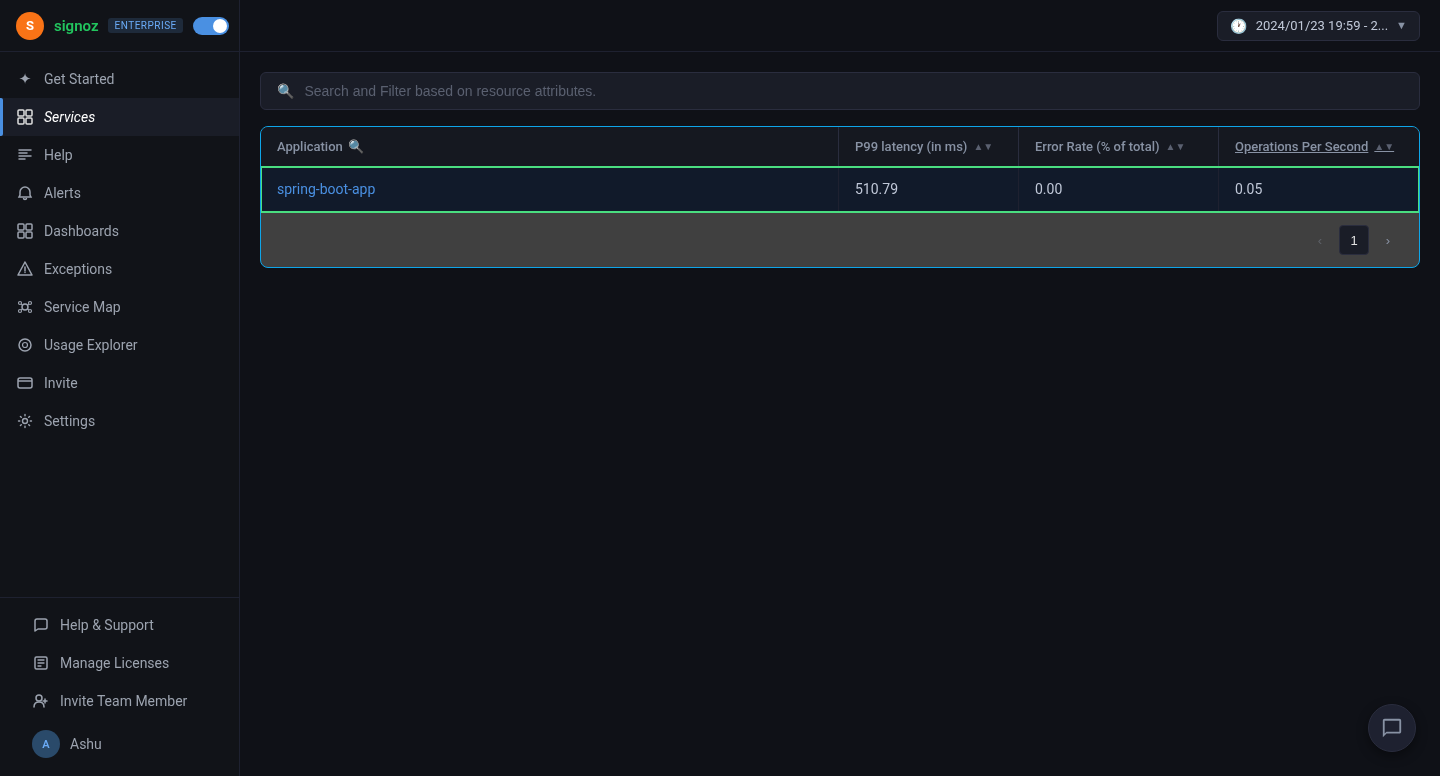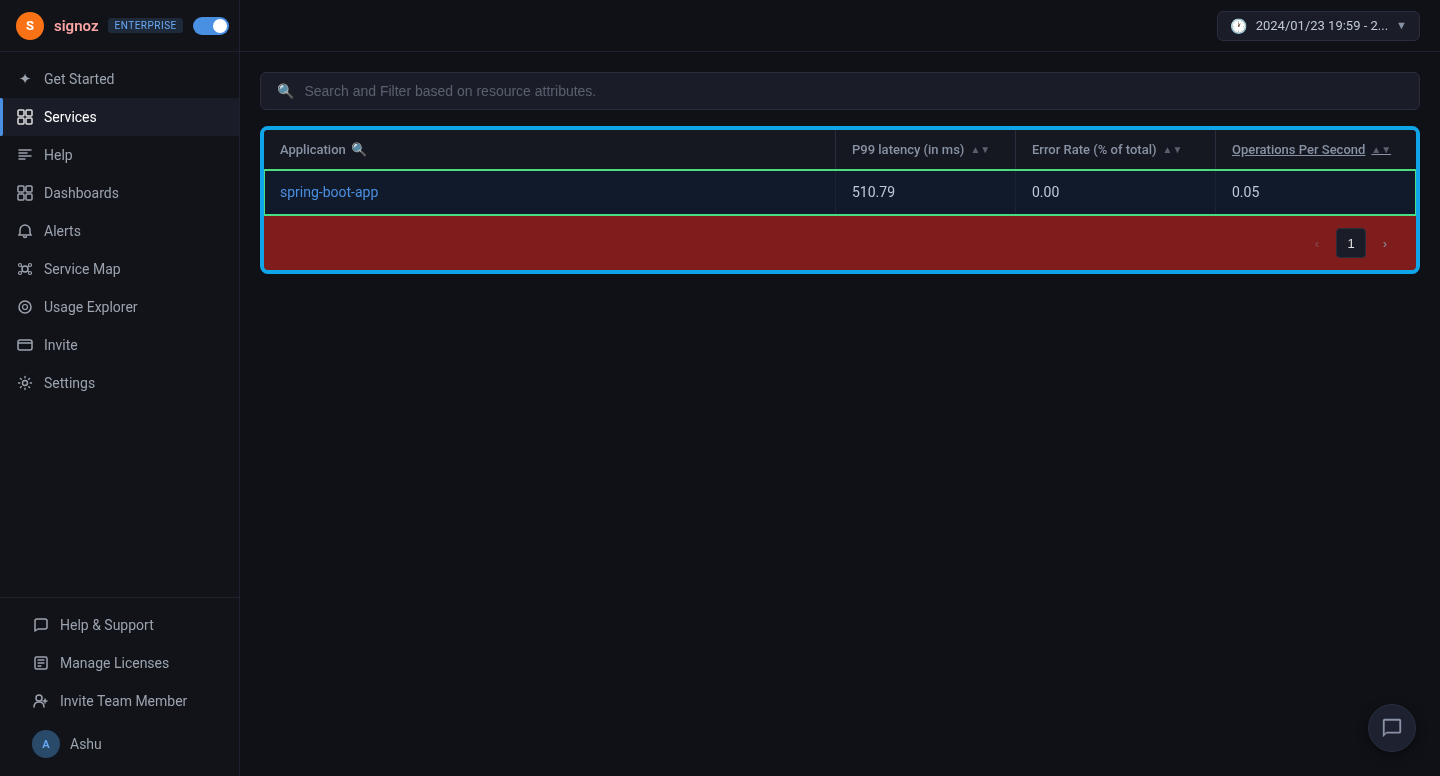--- a/index.html
+++ b/index.html
@@ -43,21 +43,21 @@
       justify-content: center;
       font-size: 13px;
       color: white;
       font-weight: bold;
       flex-shrink: 0;
     }
 
     .brand-name {
       font-size: 15px;
       font-weight: 600;
-      color: #fca5a5;
+      color: #22c55e;
     }
 
     .enterprise-badge {
       margin-left: auto;
       background: #1e2a3a;
       color: #6aabf7;
       font-size: 10px;
       padding: 2px 6px;
       border-radius: 3px;
       text-transform: uppercase;
@@ -98,20 +98,21 @@
       cursor: pointer;
       color: #9ca3af;
       font-size: 14px;
       transition: background 0.15s;
       position: relative;
     }
 
     .nav-item.active {
       background: #1a1d27;
       color: #ffffff;
+      font-style: italic;
     }
 
     .nav-item.active::before {
       content: '';
       position: absolute;
       left: 0;
       top: 0;
       bottom: 0;
       width: 3px;
       background: #4a90e2;
@@ -209,22 +210,22 @@
       color: #5a6070;
     }
 
     .search-icon {
       color: #5a6070;
       font-size: 14px;
     }
 
     
     .table-container {
-      background: #7f1d1d;
-      border: 4px solid #0ea5e9;
+      background: #404040;
+      border: 1px solid #0ea5e9;
       border-radius: 8px;
       overflow: hidden;
     }
 
     .table-header {
       display: grid;
       grid-template-columns: 1fr 180px 200px 200px;
       background: #151820;
       border-bottom: 1px solid #2a2d3e;
     }
@@ -408,39 +409,49 @@
         <svg width="16" height="16" viewBox="0 0 16 16" fill="none">
           <path d="M2 3h12M2 6h8M2 9h12M2 12h6" stroke="#9ca3af" stroke-width="1.5" stroke-linecap="round"></path>
         </svg>
       </span>
       <span>Help</span>
     </div>
 
     <div class="nav-item">
       <span class="nav-icon">
         <svg width="16" height="16" viewBox="0 0 16 16" fill="none">
+          <path d="M8 2a5 5 0 0 0-5 5v3l-1 2h12l-1-2V7a5 5 0 0 0-5-5z" stroke="#9ca3af" stroke-width="1.5"></path>
+          <path d="M6.5 13a1.5 1.5 0 0 0 3 0" stroke="#9ca3af" stroke-width="1.5"></path>
+        </svg>
+      </span>
+      <span>Alerts</span>
+    </div>
+
+    <div class="nav-item">
+      <span class="nav-icon">
+        <svg width="16" height="16" viewBox="0 0 16 16" fill="none">
           <rect x="1" y="1" width="6" height="6" rx="1" stroke="#9ca3af" stroke-width="1.5"></rect>
           <rect x="9" y="1" width="6" height="6" rx="1" stroke="#9ca3af" stroke-width="1.5"></rect>
           <rect x="1" y="9" width="6" height="6" rx="1" stroke="#9ca3af" stroke-width="1.5"></rect>
           <rect x="9" y="9" width="6" height="6" rx="1" stroke="#9ca3af" stroke-width="1.5"></rect>
         </svg>
       </span>
       <span>Dashboards</span>
     </div>
 
     <div class="nav-item">
       <span class="nav-icon">
         <svg width="16" height="16" viewBox="0 0 16 16" fill="none">
-          <path d="M8 2a5 5 0 0 0-5 5v3l-1 2h12l-1-2V7a5 5 0 0 0-5-5z" stroke="#9ca3af" stroke-width="1.5"></path>
-          <path d="M6.5 13a1.5 1.5 0 0 0 3 0" stroke="#9ca3af" stroke-width="1.5"></path>
-        </svg>
-      </span>
-      <span>Alerts</span>
-    </div>
-
+          <path d="M8 1L1 14h14L8 1z" stroke="#9ca3af" stroke-width="1.5" stroke-linejoin="round"></path>
+          <path d="M8 6v4" stroke="#9ca3af" stroke-width="1.5" stroke-linecap="round"></path>
+          <circle cx="8" cy="11.5" r="0.75" fill="#9ca3af"></circle>
+        </svg>
+      </span>
+      <span>Exceptions</span>
+    </div>
 
     <div class="nav-item">
       <span class="nav-icon">
         <svg width="16" height="16" viewBox="0 0 16 16" fill="none">
           <circle cx="8" cy="8" r="3" stroke="#9ca3af" stroke-width="1.5"></circle>
           <circle cx="3" cy="4" r="1.5" stroke="#9ca3af" stroke-width="1.2"></circle>
           <circle cx="13" cy="4" r="1.5" stroke="#9ca3af" stroke-width="1.2"></circle>
           <circle cx="3" cy="12" r="1.5" stroke="#9ca3af" stroke-width="1.2"></circle>
           <circle cx="13" cy="12" r="1.5" stroke="#9ca3af" stroke-width="1.2"></circle>
           <path d="M5.2 6.2l-1-1.2M10.8 6.2l1-1.2M5.2 9.8l-1 1.2M10.8 9.8l1 1.2" stroke="#9ca3af" stroke-width="1"></path>

